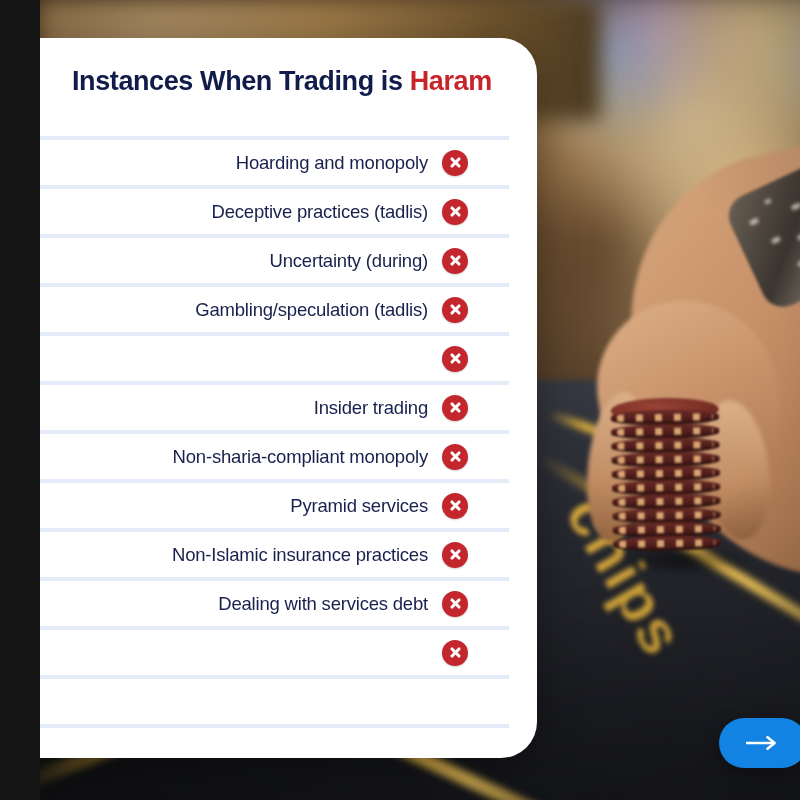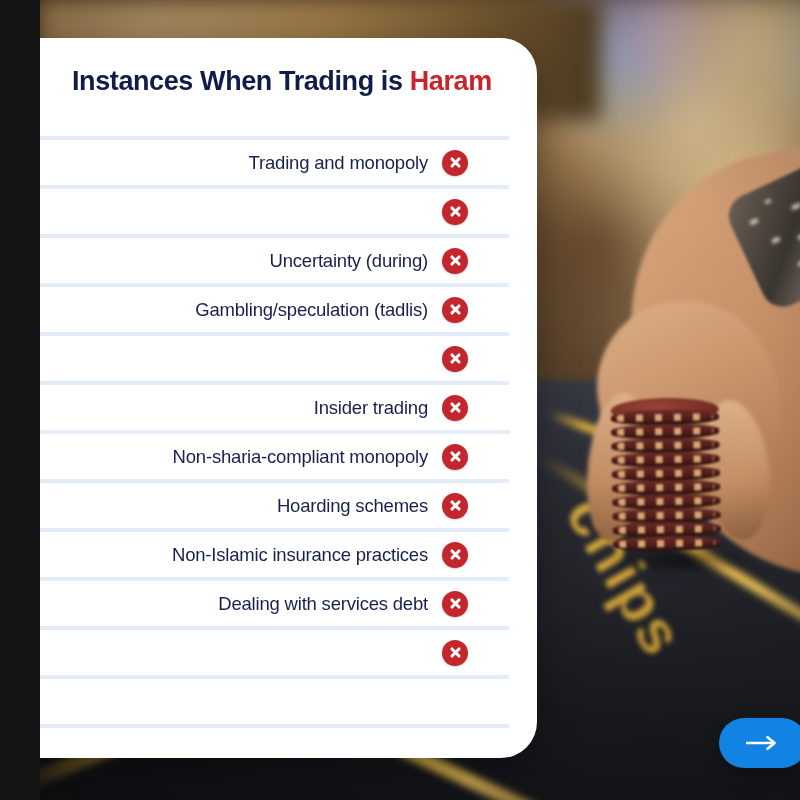--- a/index.html
+++ b/index.html
@@ -346,31 +346,32 @@
 
   <div class="card">
     <div class="card-title">
       <span>Instances When Trading is </span><span class="accent">Haram</span>
     </div>
 
     <div class="list" id="list">
         <div class="row">
           <div class="divider"></div>
           <div class="row-inner">
-            <span class="row-label">Trading and monopoly</span>
-            <span class="x-badge">
-              <svg width="13" height="13" viewBox="0 0 13 13" aria-hidden="true">
-                <path d="M3 3 L10 10 M10 3 L3 10" stroke="#ffffff" stroke-width="3.1" stroke-linecap="round"></path>
-              </svg>
-            </span>
-          </div>
-        </div>
-        <div class="row">
-          <div class="divider"></div>
-          <div class="row-inner">
+            <span class="row-label">Hoarding and monopoly</span>
+            <span class="x-badge">
+              <svg width="13" height="13" viewBox="0 0 13 13" aria-hidden="true">
+                <path d="M3 3 L10 10 M10 3 L3 10" stroke="#ffffff" stroke-width="3.1" stroke-linecap="round"></path>
+              </svg>
+            </span>
+          </div>
+        </div>
+        <div class="row">
+          <div class="divider"></div>
+          <div class="row-inner">
+            <span class="row-label">Deceptive practices (tadlis)</span>
             <span class="x-badge">
               <svg width="13" height="13" viewBox="0 0 13 13" aria-hidden="true">
                 <path d="M3 3 L10 10 M10 3 L3 10" stroke="#ffffff" stroke-width="3.1" stroke-linecap="round"></path>
               </svg>
             </span>
           </div>
         </div>
         <div class="row">
           <div class="divider"></div>
           <div class="row-inner">
@@ -421,21 +422,21 @@
             <span class="x-badge">
               <svg width="13" height="13" viewBox="0 0 13 13" aria-hidden="true">
                 <path d="M3 3 L10 10 M10 3 L3 10" stroke="#ffffff" stroke-width="3.1" stroke-linecap="round"></path>
               </svg>
             </span>
           </div>
         </div>
         <div class="row">
           <div class="divider"></div>
           <div class="row-inner">
-            <span class="row-label">Hoarding schemes</span>
+            <span class="row-label">Pyramid services</span>
             <span class="x-badge">
               <svg width="13" height="13" viewBox="0 0 13 13" aria-hidden="true">
                 <path d="M3 3 L10 10 M10 3 L3 10" stroke="#ffffff" stroke-width="3.1" stroke-linecap="round"></path>
               </svg>
             </span>
           </div>
         </div>
         <div class="row">
           <div class="divider"></div>
           <div class="row-inner">

